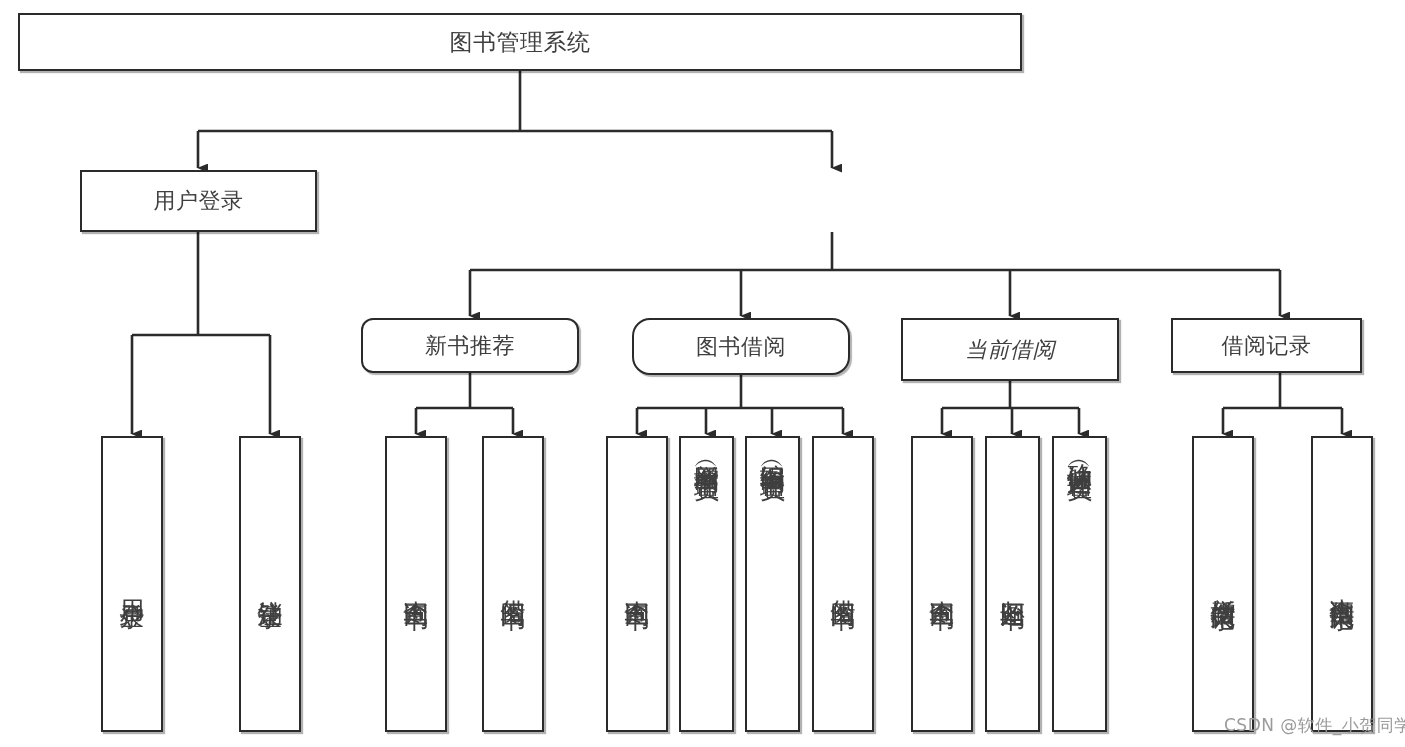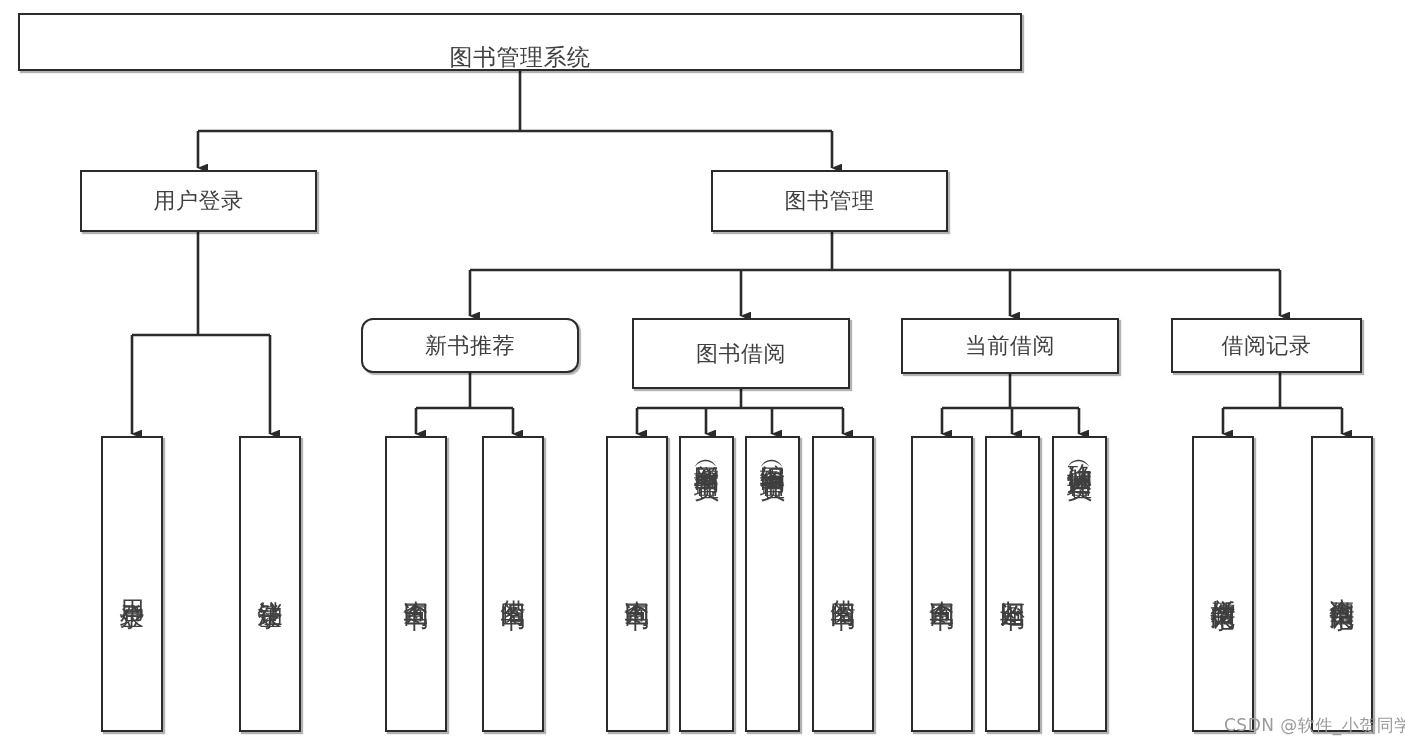--- a/index.html
+++ b/index.html
@@ -129,38 +129,35 @@
       <path d="M 1012,408 L 1012,434" marker-end="url(#arrowhead)"></path>
       <path d="M 1079,408 L 1079,434" marker-end="url(#arrowhead)"></path>
 
       <path d="M 1280,373 L 1280,408"></path>
       <path d="M 1223,408 L 1342,408"></path>
       <path d="M 1223,408 L 1223,434" marker-end="url(#arrowhead)"></path>
       <path d="M 1342,408 L 1342,434" marker-end="url(#arrowhead)"></path>
     </g>
   </svg>
 
-  <div class="node title horiz" style="left:18px; top:13px; width:1004px; height:58px;align-items:flex-end;">
+  <div class="node title horiz" style="left:18px; top:13px; width:1004px; height:58px;">
     <span class="label">图书管理系统</span>
   </div>
 
   <div class="node horiz" style="left:80px; top:170px; width:237px; height:62px;">
     <span class="label">用户登录</span>
   </div>
-  <div class="node horiz" style="left:711px; top:170px; width:237px; height:62px;">
-    <span class="label">图书管理</span>
-  </div>
 
   <div class="node horiz" style="left:361px; top:318px; width:218px; height:55px;border-radius:12px;">
     <span class="label">新书推荐</span>
   </div>
-  <div class="node horiz" style="left:632px; top:318px; width:218px; height:71px;">
+  <div class="node horiz" style="left:632px; top:318px; width:218px; height:57px;border-radius:18px;">
     <span class="label">图书借阅</span>
   </div>
-  <div class="node horiz" style="left:901px; top:318px; width:218px; height:56px;">
+  <div class="node horiz" style="left:901px; top:318px; width:218px; height:63px;font-style:italic;">
     <span class="label">当前借阅</span>
   </div>
   <div class="node horiz" style="left:1171px; top:318px; width:191px; height:55px;">
     <span class="label">借阅记录</span>
   </div>
 
   <div class="node vert mid" style="left:101px; top:436px; width:62px; height:296px;">
     <span class="label">用户登录</span>
   </div>
   <div class="node vert mid" style="left:239px; top:436px; width:62px; height:296px;">

